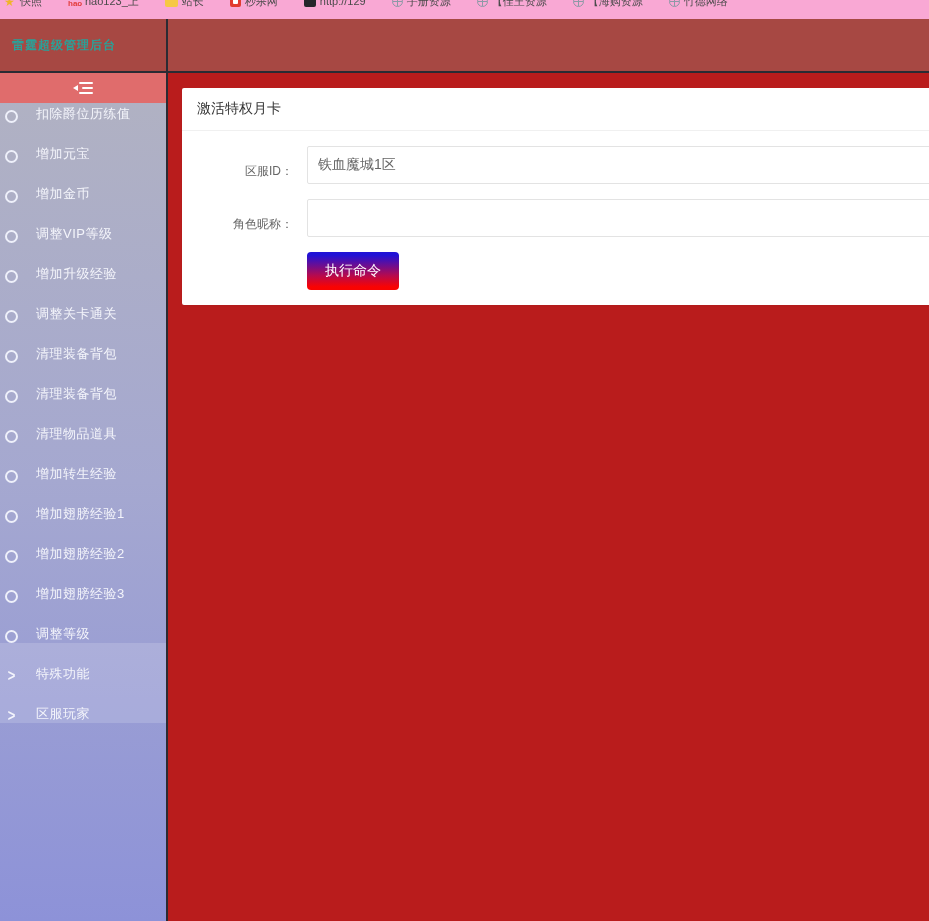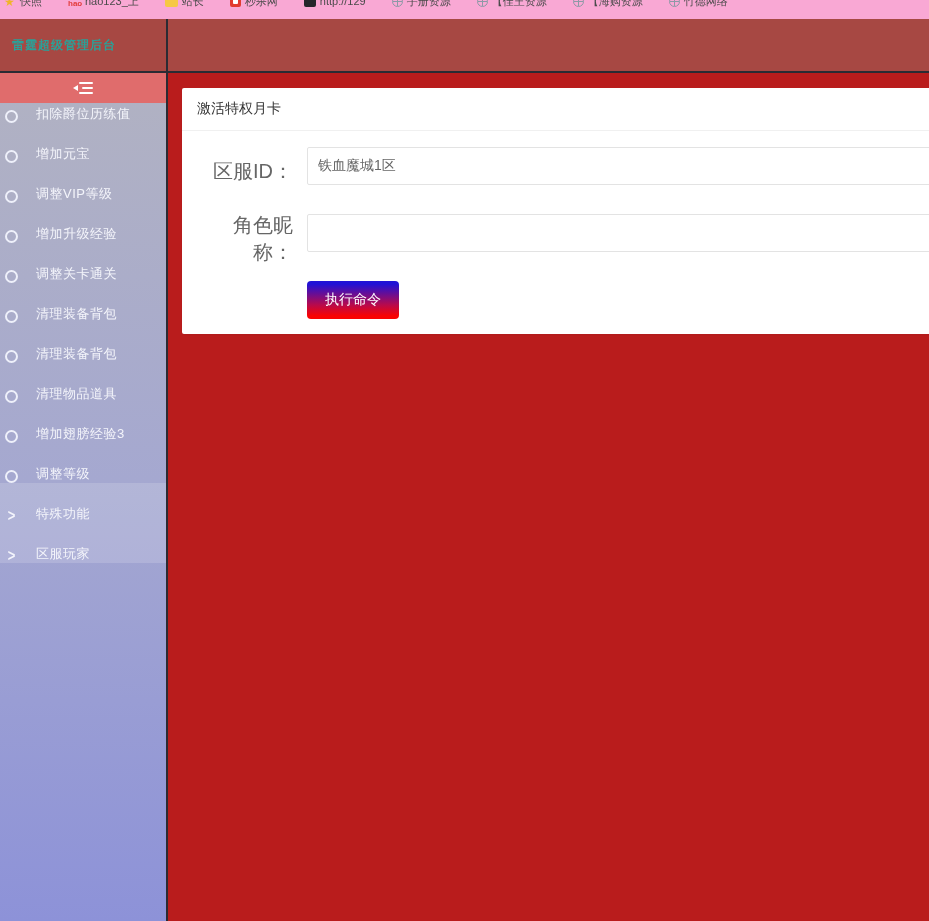--- a/index.html
+++ b/index.html
@@ -47,21 +47,21 @@
   .mi-chev { display: none; color: #f4f5fc; font-size: 13px; font-weight: bold; width: 13px; text-align: center; flex: none; transform: scaleY(1.2); }
   .side-item[data-icon-type="chevron-right-icon"] .mi-chev { display: block; }
   .mi-label { color: #f4f5fb; font-size: 13px; margin-left: 18px; letter-spacing: 0.5px; }
 
   
   .main { flex: 1; background: #b91c1c; padding: 15px 0 0 14px; overflow: hidden; }
   .panel { width: 1050px; background: #fff; border-radius: 2px; box-shadow: 0 1px 2px rgba(0,0,0,0.05); }
   .panel-header { padding: 12px 15px; font-size: 14px; color: #333; border-bottom: 1px solid #f0f0f0; }
   .panel-body { padding: 15px; }
   .form-row { display: flex; align-items: center; margin-bottom: 15px; }
-  .form-label { width: 96px; flex: none; text-align: right; margin-right: 14px; font-size: 20px; color: #666; margin-top: 12px; }
+  .form-label { width: 96px; flex: none; text-align: right; margin-right: 14px; font-size: 12px; color: #666; margin-top: 12px; }
   .form-input { width: 780px; height: 38px; border: 1px solid #e3e3e3; border-radius: 2px; padding: 0 10px;
                 font-size: 14px; color: #666; background: #fff; outline: none; font-family: inherit; }
   .btn-row { margin-left: 110px; }
   .btn-exec { width: 92px; height: 38px; border: none; border-radius: 4px; color: #fff; font-size: 14px; cursor: pointer;
               font-family: Liberation Mono, monospace; background: linear-gradient(180deg, #2012d6 8%, #b60a4e 62%, #f90302 92%); }
 
   
   .hscrollbar { height: 8px; background: #ededed; position: relative; }
   .hscroll-thumb { position: absolute; left: 27px; top: 1px; width: 55px; height: 6px; background: #fafafa; border-radius: 3px; }
 </style>
@@ -133,20 +133,25 @@
           <span class="mi-label">扣除爵位历练值</span>
         </div>
         <div class="side-item" data-icon-type="circle-icon">
           <span class="mi-circle"></span>
 
           <span class="mi-label">增加元宝</span>
         </div>
         <div class="side-item" data-icon-type="circle-icon">
           <span class="mi-circle"></span>
 
+          <span class="mi-label">增加金币</span>
+        </div>
+        <div class="side-item" data-icon-type="circle-icon">
+          <span class="mi-circle"></span>
+
           <span class="mi-label">调整VIP等级</span>
         </div>
         <div class="side-item" data-icon-type="circle-icon">
           <span class="mi-circle"></span>
 
           <span class="mi-label">增加升级经验</span>
         </div>
         <div class="side-item" data-icon-type="circle-icon">
           <span class="mi-circle"></span>
 
@@ -159,20 +164,35 @@
         </div>
         <div class="side-item" data-icon-type="circle-icon">
           <span class="mi-circle"></span>
 
           <span class="mi-label">清理装备背包</span>
         </div>
         <div class="side-item" data-icon-type="circle-icon">
           <span class="mi-circle"></span>
 
           <span class="mi-label">清理物品道具</span>
+        </div>
+        <div class="side-item" data-icon-type="circle-icon">
+          <span class="mi-circle"></span>
+
+          <span class="mi-label">增加转生经验</span>
+        </div>
+        <div class="side-item" data-icon-type="circle-icon">
+          <span class="mi-circle"></span>
+
+          <span class="mi-label">增加翅膀经验1</span>
+        </div>
+        <div class="side-item" data-icon-type="circle-icon">
+          <span class="mi-circle"></span>
+
+          <span class="mi-label">增加翅膀经验2</span>
         </div>
         <div class="side-item" data-icon-type="circle-icon">
           <span class="mi-circle"></span>
 
           <span class="mi-label">增加翅膀经验3</span>
         </div>
         <div class="side-item" data-icon-type="circle-icon">
           <span class="mi-circle"></span>
 
           <span class="mi-label">调整等级</span>

